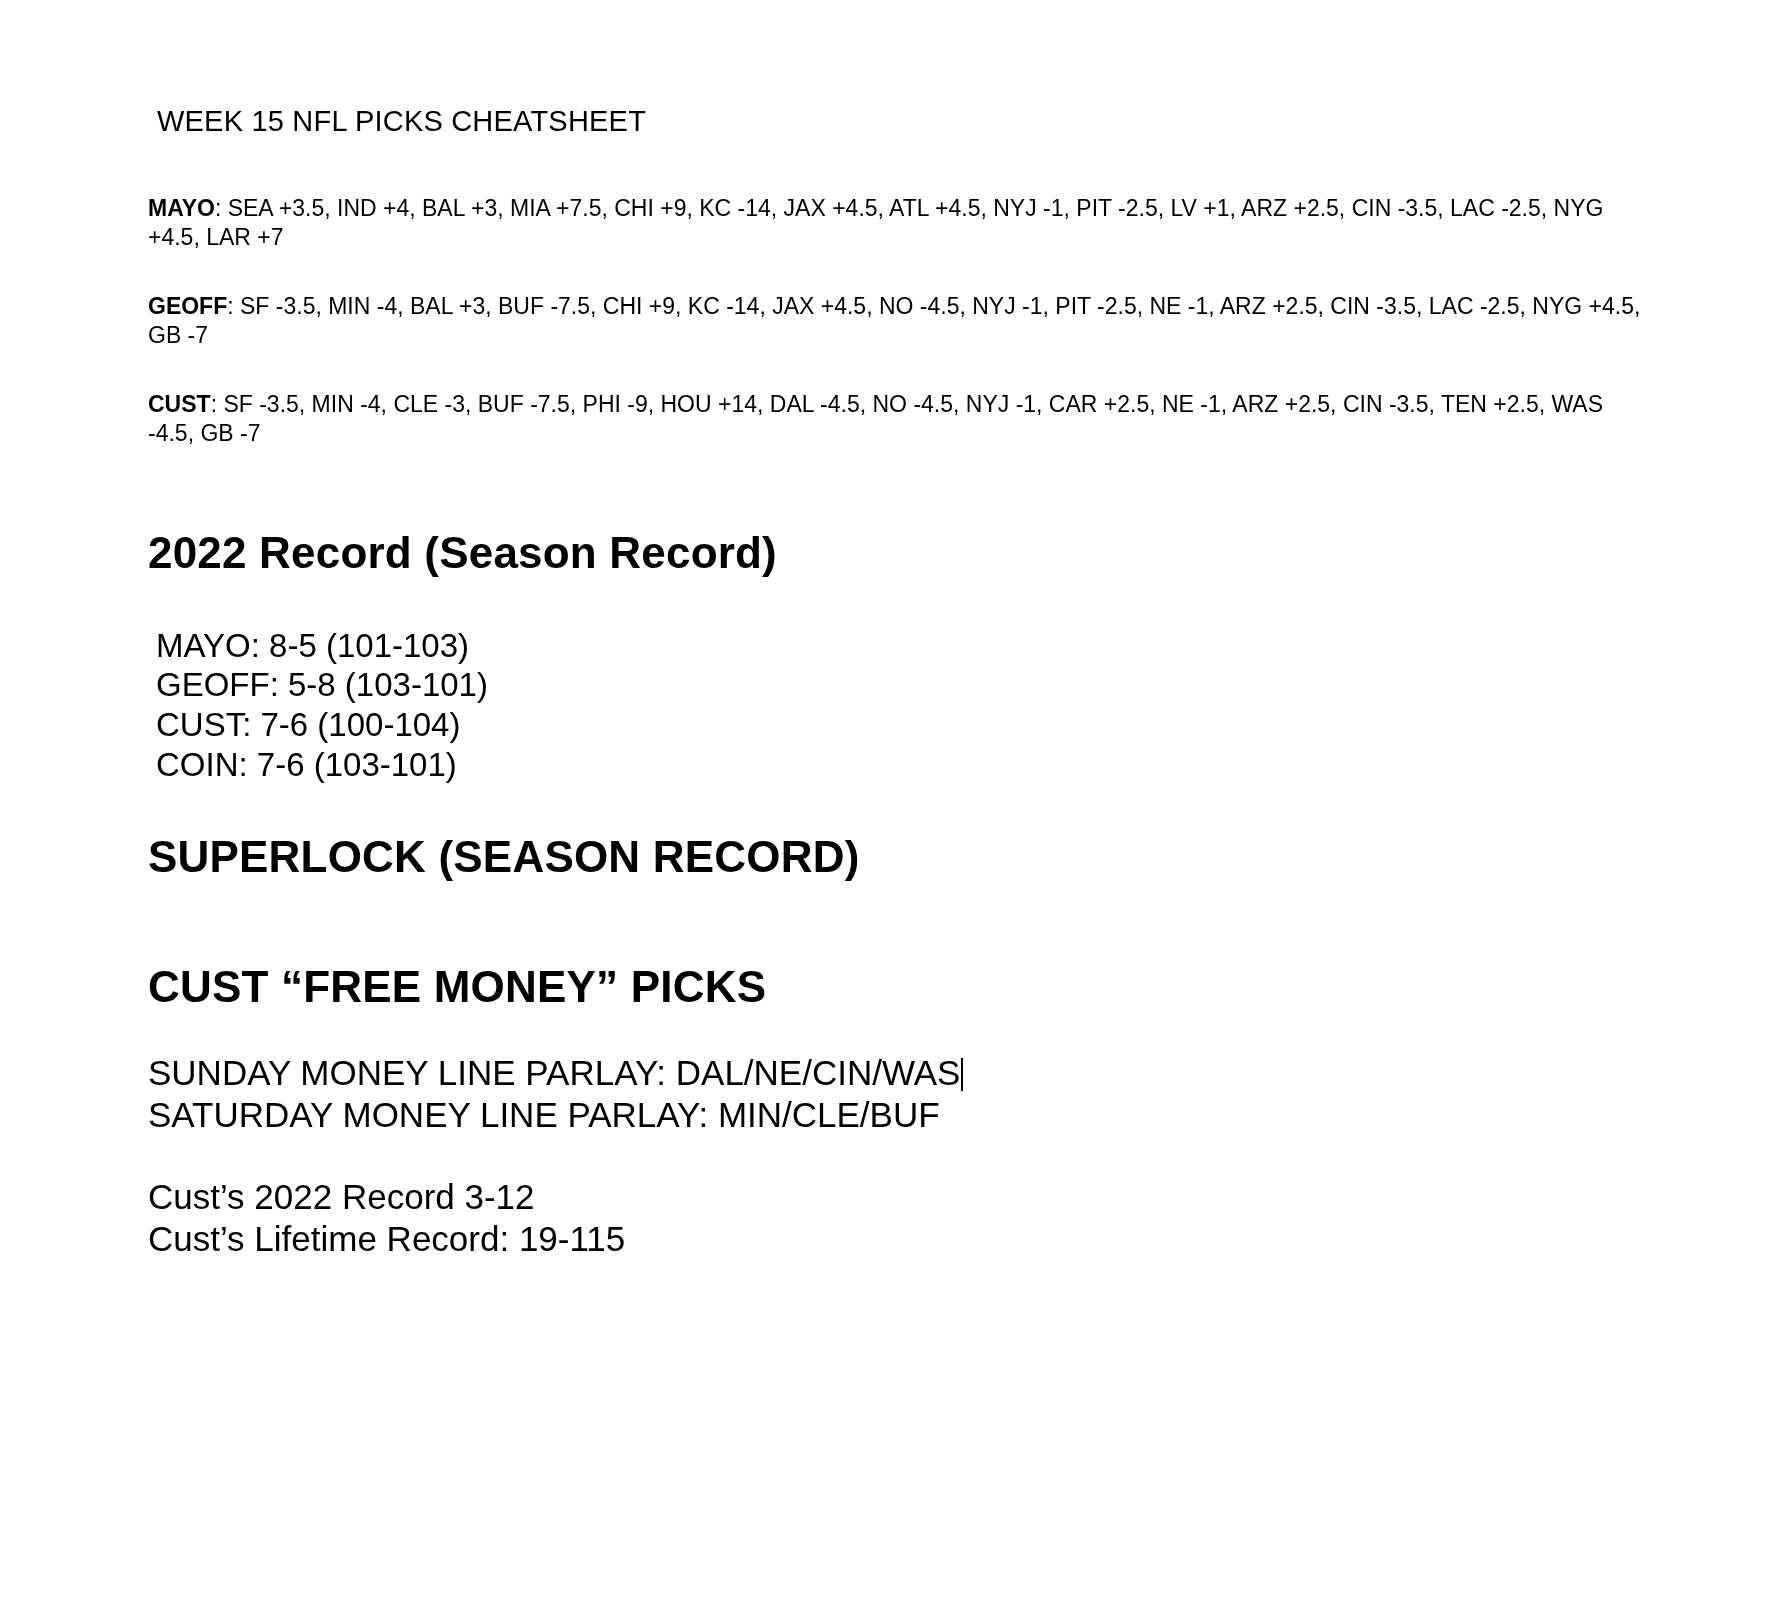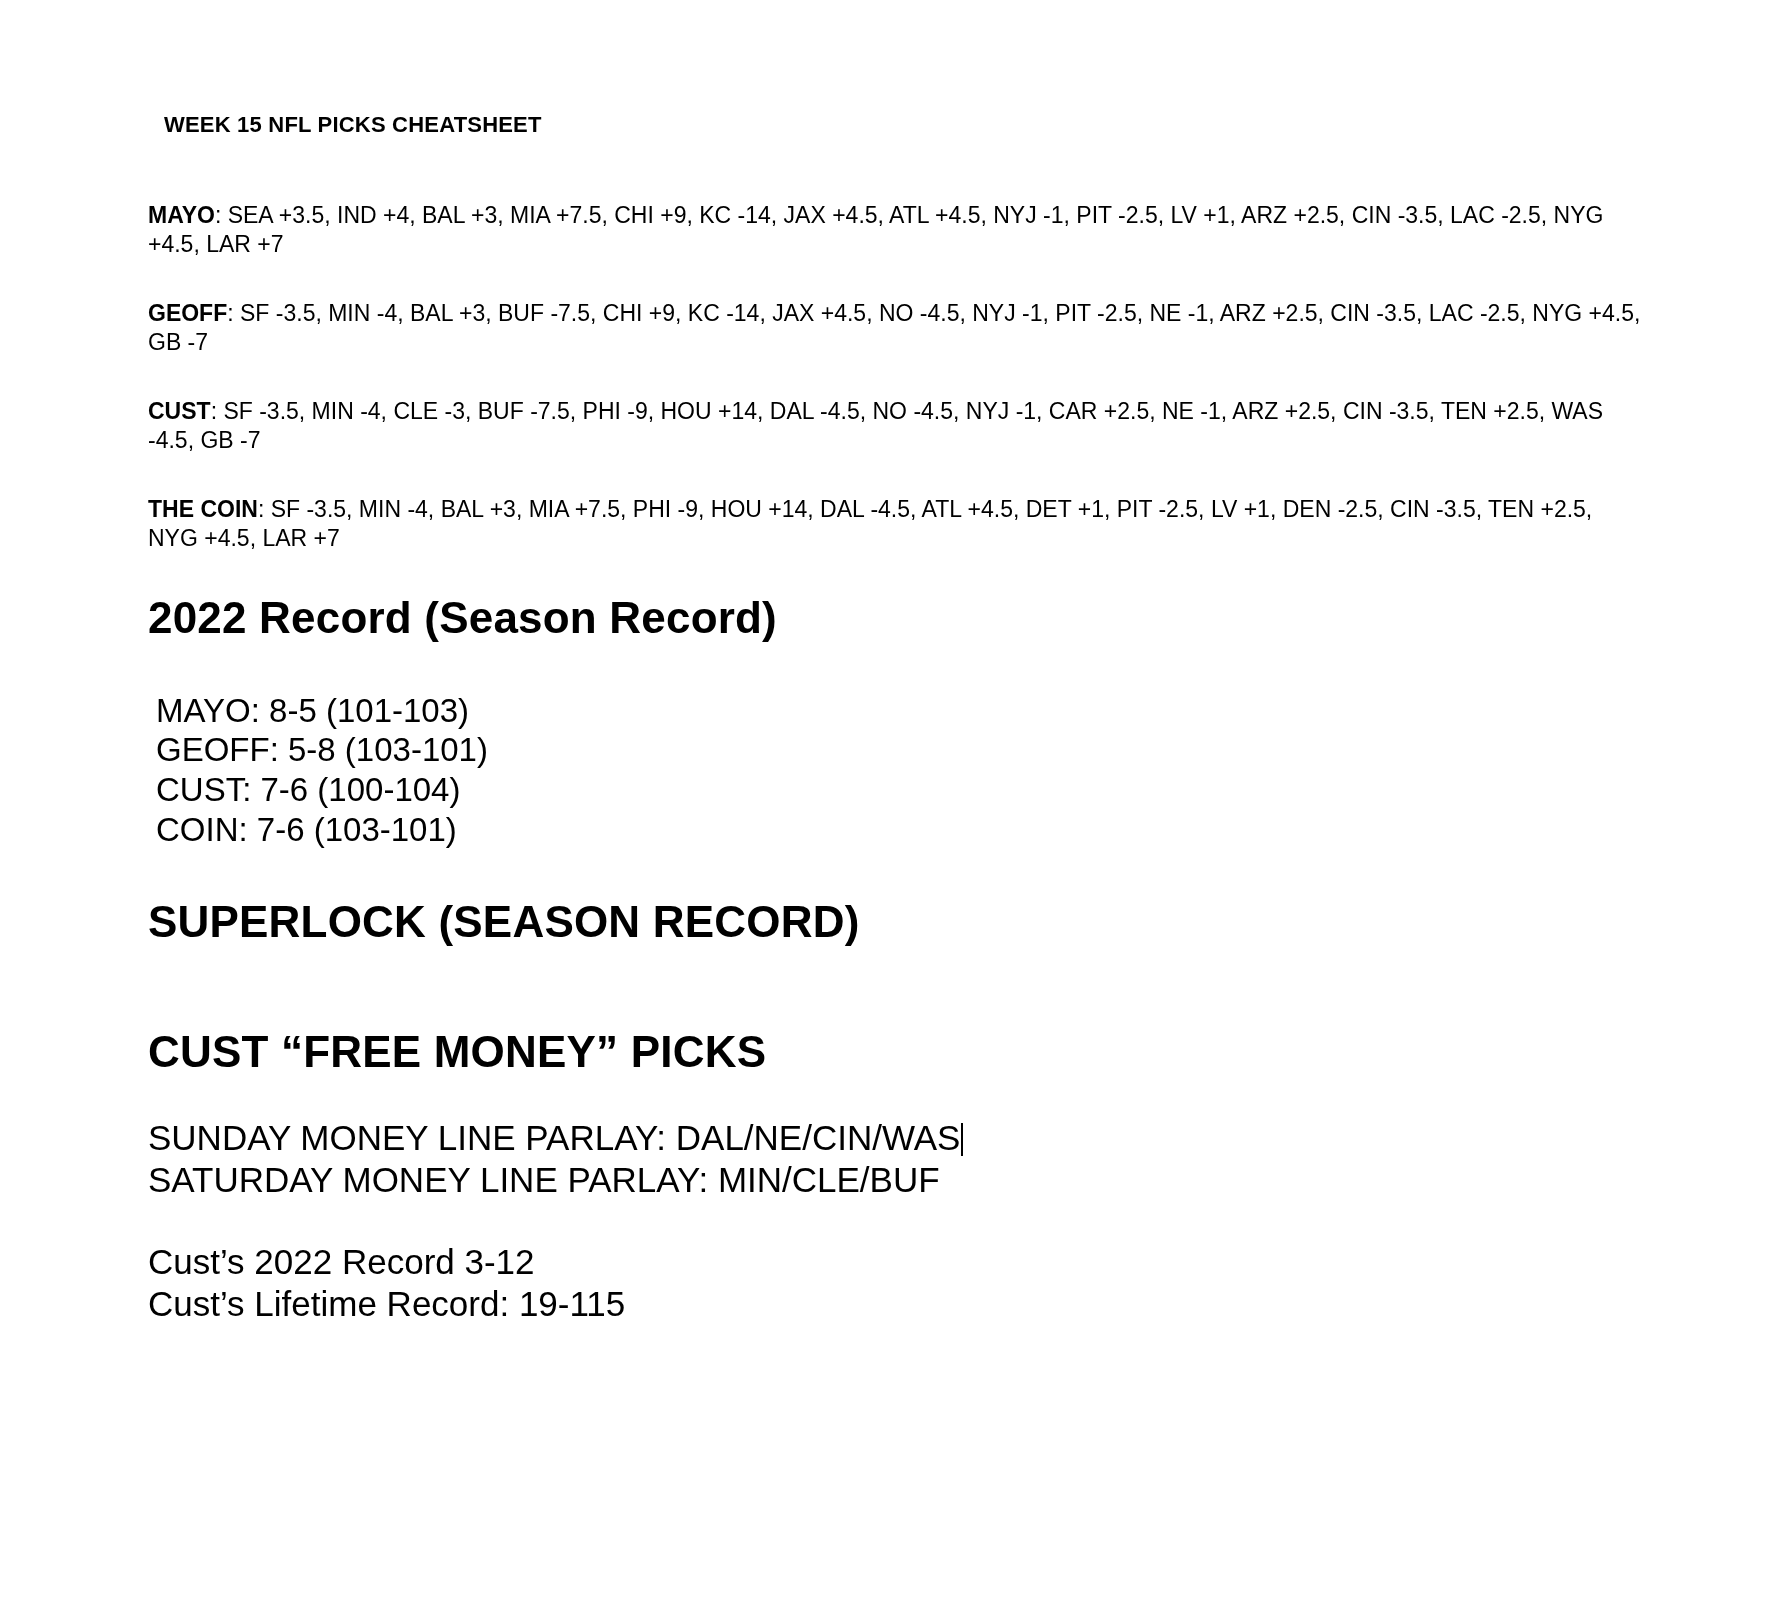--- a/index.html
+++ b/index.html
@@ -20,24 +20,24 @@
     height: 1598px;
     padding: 96px 140px 0 148px;
     background: #ffffff;
   }
   .doc {
     max-width: 1500px;
   }
   .spacer-lg { height: 47px; }
   .spacer-md { height: 40px; }
   .title {
-    font-size: 22px;
-    font-weight: bold;
+    font-size: 29px;
+    font-weight: normal;
     letter-spacing: 0.2px;
-    margin: 16px;
+    margin: 9px;
   }
   .heading {
     font-size: 44px;
     font-weight: bold;
     letter-spacing: 0.2px;
     margin: 0;
   }
   .picks-line {
     font-size: 23px;
     line-height: 1.26;
@@ -86,21 +86,20 @@
     <div class="spacer-md"></div>
 
     <p class="picks-line"><span class="who">GEOFF</span><span>: </span><span>SF -3.5, MIN -4, BAL +3, BUF -7.5, CHI +9, KC -14, JAX +4.5, NO -4.5, NYJ -1, PIT -2.5, NE -1, ARZ +2.5, CIN -3.5, LAC -2.5, NYG +4.5, GB -7</span></p>
 
     <div class="spacer-md"></div>
 
     <p class="picks-line"><span class="who">CUST</span><span>: </span><span>SF -3.5, MIN -4, CLE -3, BUF -7.5, PHI -9, HOU +14, DAL -4.5, NO -4.5, NYJ -1, CAR +2.5, NE -1, ARZ +2.5, CIN -3.5, TEN +2.5, WAS -4.5, GB -7</span></p>
 
     <div class="spacer-md"></div>
 
-    <p class="picks-line"><span class="who">THE COIN</span><span>: </span><span>SF -3.5, MIN -4, BAL +3, MIA +7.5, PHI -9, HOU +14, DAL -4.5, ATL +4.5, DET +1, PIT -2.5, LV +1, DEN -2.5, CIN -3.5, TEN +2.5, NYG +4.5, LAR +7</span></p>
 
     <div class="spacer-md"></div>
 
     <h2 class="heading">2022 Record (Season Record)</h2>
 
     <div class="spacer-md"></div>
 
     <div class="record-list">
       <div>MAYO: 8-5 (101-103)</div>
       <div>GEOFF: 5-8 (103-101)</div>

